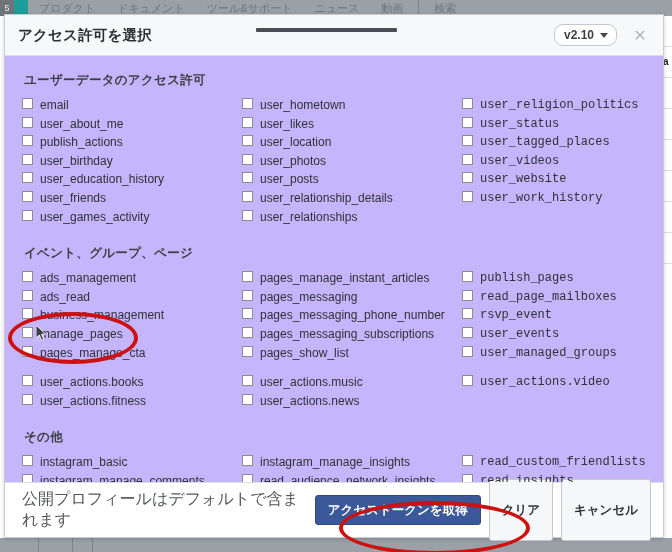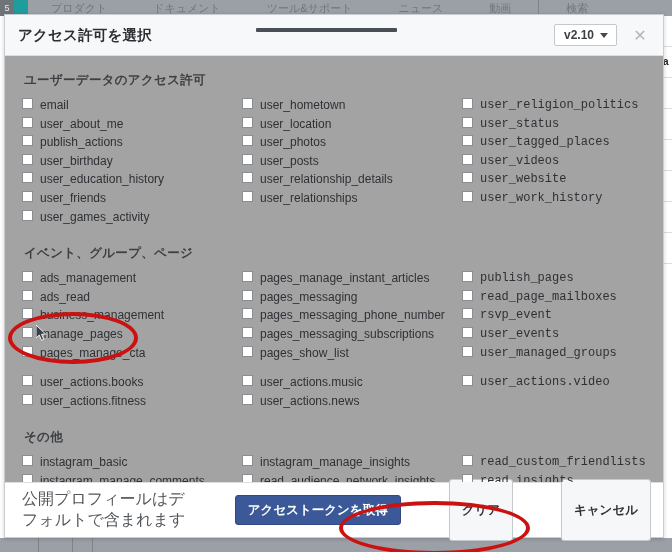--- a/index.html
+++ b/index.html
@@ -39,21 +39,21 @@
     text-align: center;
   }
   #bg-navbar .bg-nav-accent {
     width: 14px; height: 16px;
     background: #1f9c9c;
   }
   #bg-navbar .bg-nav-item {
     color: #6a6f74;
     font-size: 11px;
     white-space: nowrap;
-    padding: 0 23px;
+    padding: 0 11px;
     opacity: .85;
     text-align: center;
   }
   #bg-navbar .bg-nav-sep {
     width: 1px; height: 16px; background: #7e8489; margin: 0 4px;
   }
   #bg-right-strip {
     position: absolute;
     right: 0; top: 16px;
     width: 16px; bottom: 0;
@@ -81,21 +81,21 @@
     top: 0; width: 1px; height: 14px; background: #7e8489;
   }
 
   
   #modal {
     position: absolute;
     left: 4px;
     top: 14px;
     width: 660px;
     height: 524px;
-    background: #a3a3a3;
+    background: #c4b5fd;
     border: 1px solid #c9ccd0;
     box-shadow: 0 1px 4px rgba(0,0,0,.18);
     box-sizing: border-box;
     display: flex;
     flex-direction: column;
   }
 
   
   #modal-header {
     height: 41px;
@@ -125,21 +125,21 @@
   }
   #header-right {
     margin-left: auto;
     display: flex;
     align-items: center;
     gap: 10px;
   }
   #version-select {
     border: 1px solid #c4c7cb;
     background: #ffffff;
-    border-radius: 2px;
+    border-radius: 9px;
     font-size: 12px;
     color: #3b3e42;
     font-weight: bold;
     padding: 4px 8px 4px 9px;
     display: flex;
     align-items: center;
     gap: 6px;
     line-height: 1;
   }
   #version-select .caret {
@@ -227,21 +227,20 @@
     align-items: center;
     gap: 8px;
   }
   .btn {
     font-size: 12.5px;
     border-radius: 3px;
     padding: 7px 12px;
     line-height: 1;
     box-sizing: border-box;
     white-space: nowrap;
-    margin-left: 40px;
   }
   .btn-primary {
     background: #3b5998;
     border: 1px solid #31497f;
     color: #ffffff;
     font-weight: bold;
     padding: 8px 12px;
   }
   .btn-default {
     background: #f6f7f8;
@@ -362,20 +361,24 @@
               <span class="perm-label">user_games_activity</span>
             </label>
           </div>
           <div class="perm-col">
             <label class="perm-item">
               <span class="perm-box"></span>
               <span class="perm-label">user_hometown</span>
             </label>
             <label class="perm-item">
               <span class="perm-box"></span>
+              <span class="perm-label">user_likes</span>
+            </label>
+            <label class="perm-item">
+              <span class="perm-box"></span>
               <span class="perm-label">user_location</span>
             </label>
             <label class="perm-item">
               <span class="perm-box"></span>
               <span class="perm-label">user_photos</span>
             </label>
             <label class="perm-item">
               <span class="perm-box"></span>
               <span class="perm-label">user_posts</span>
             </label>

